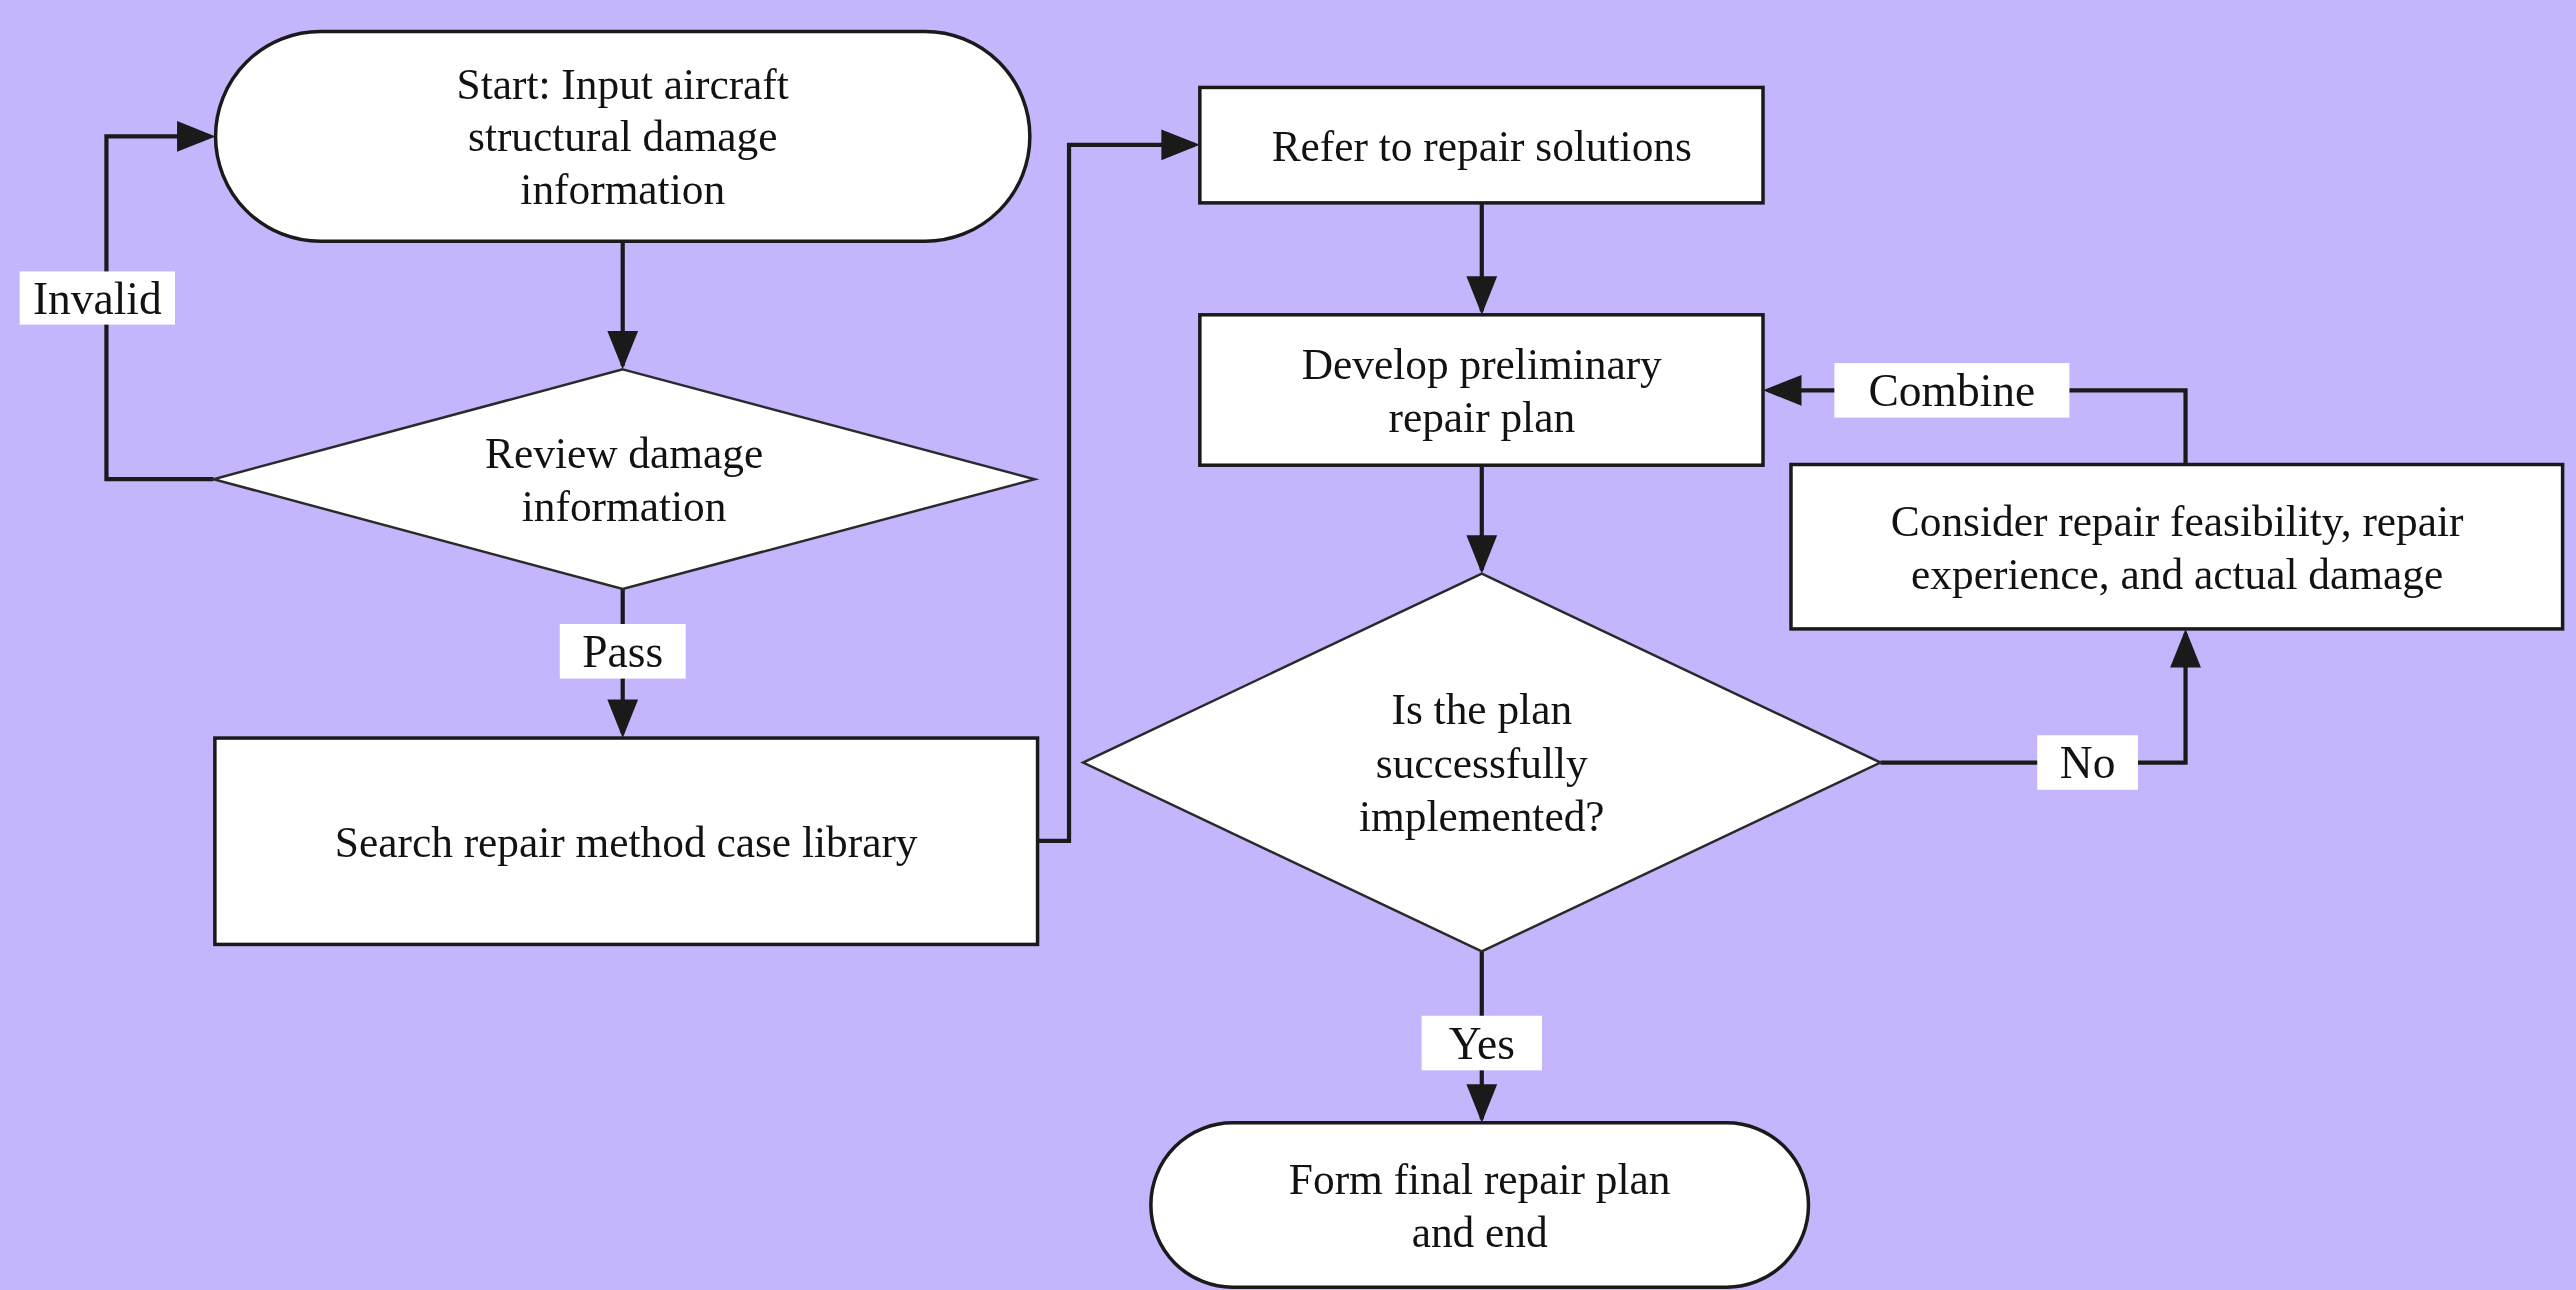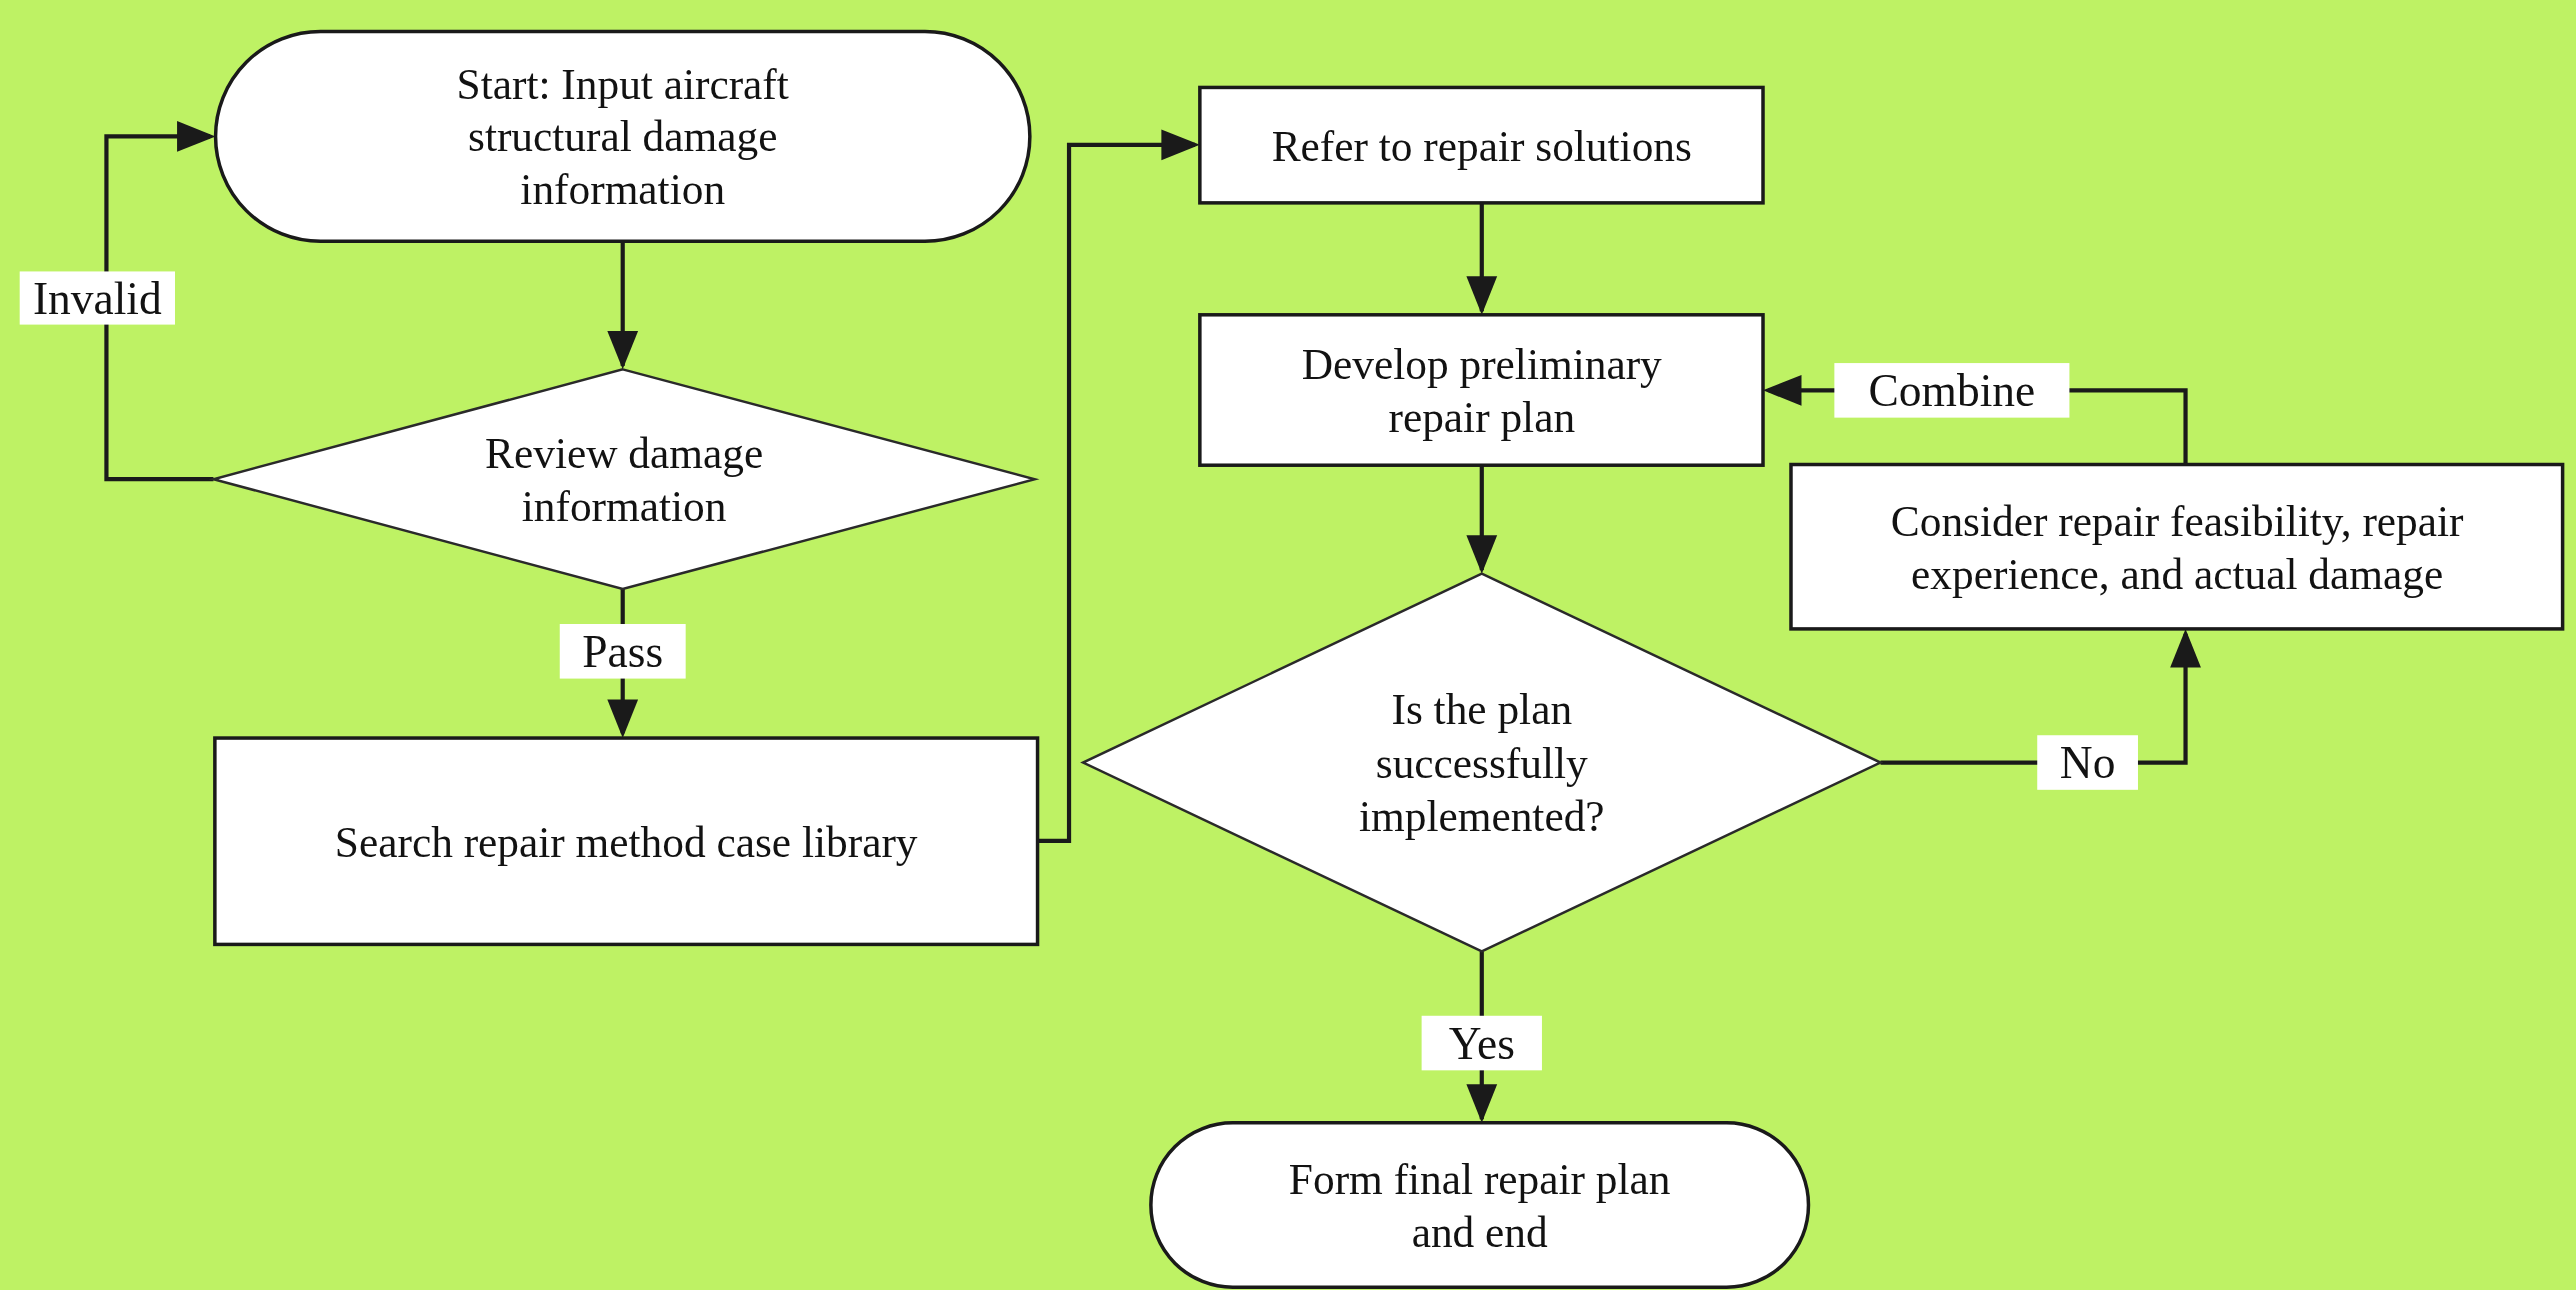--- a/index.html
+++ b/index.html
@@ -7,21 +7,21 @@
     padding: 0;
     background: #ffffff;
     width: 2576px;
     height: 1290px;
     overflow: hidden;
   }
   .canvas {
     position: relative;
     width: 2576px;
     height: 1290px;
-    background: #bef264;
+    background: #c4b5fd;
   }
   svg {
     display: block;
     font-family: "Liberation Serif", "DejaVu Serif", serif;
   }
   .node-shape {
     fill: #ffffff;
     stroke: #1a1a1a;
     stroke-width: 5;
   }

